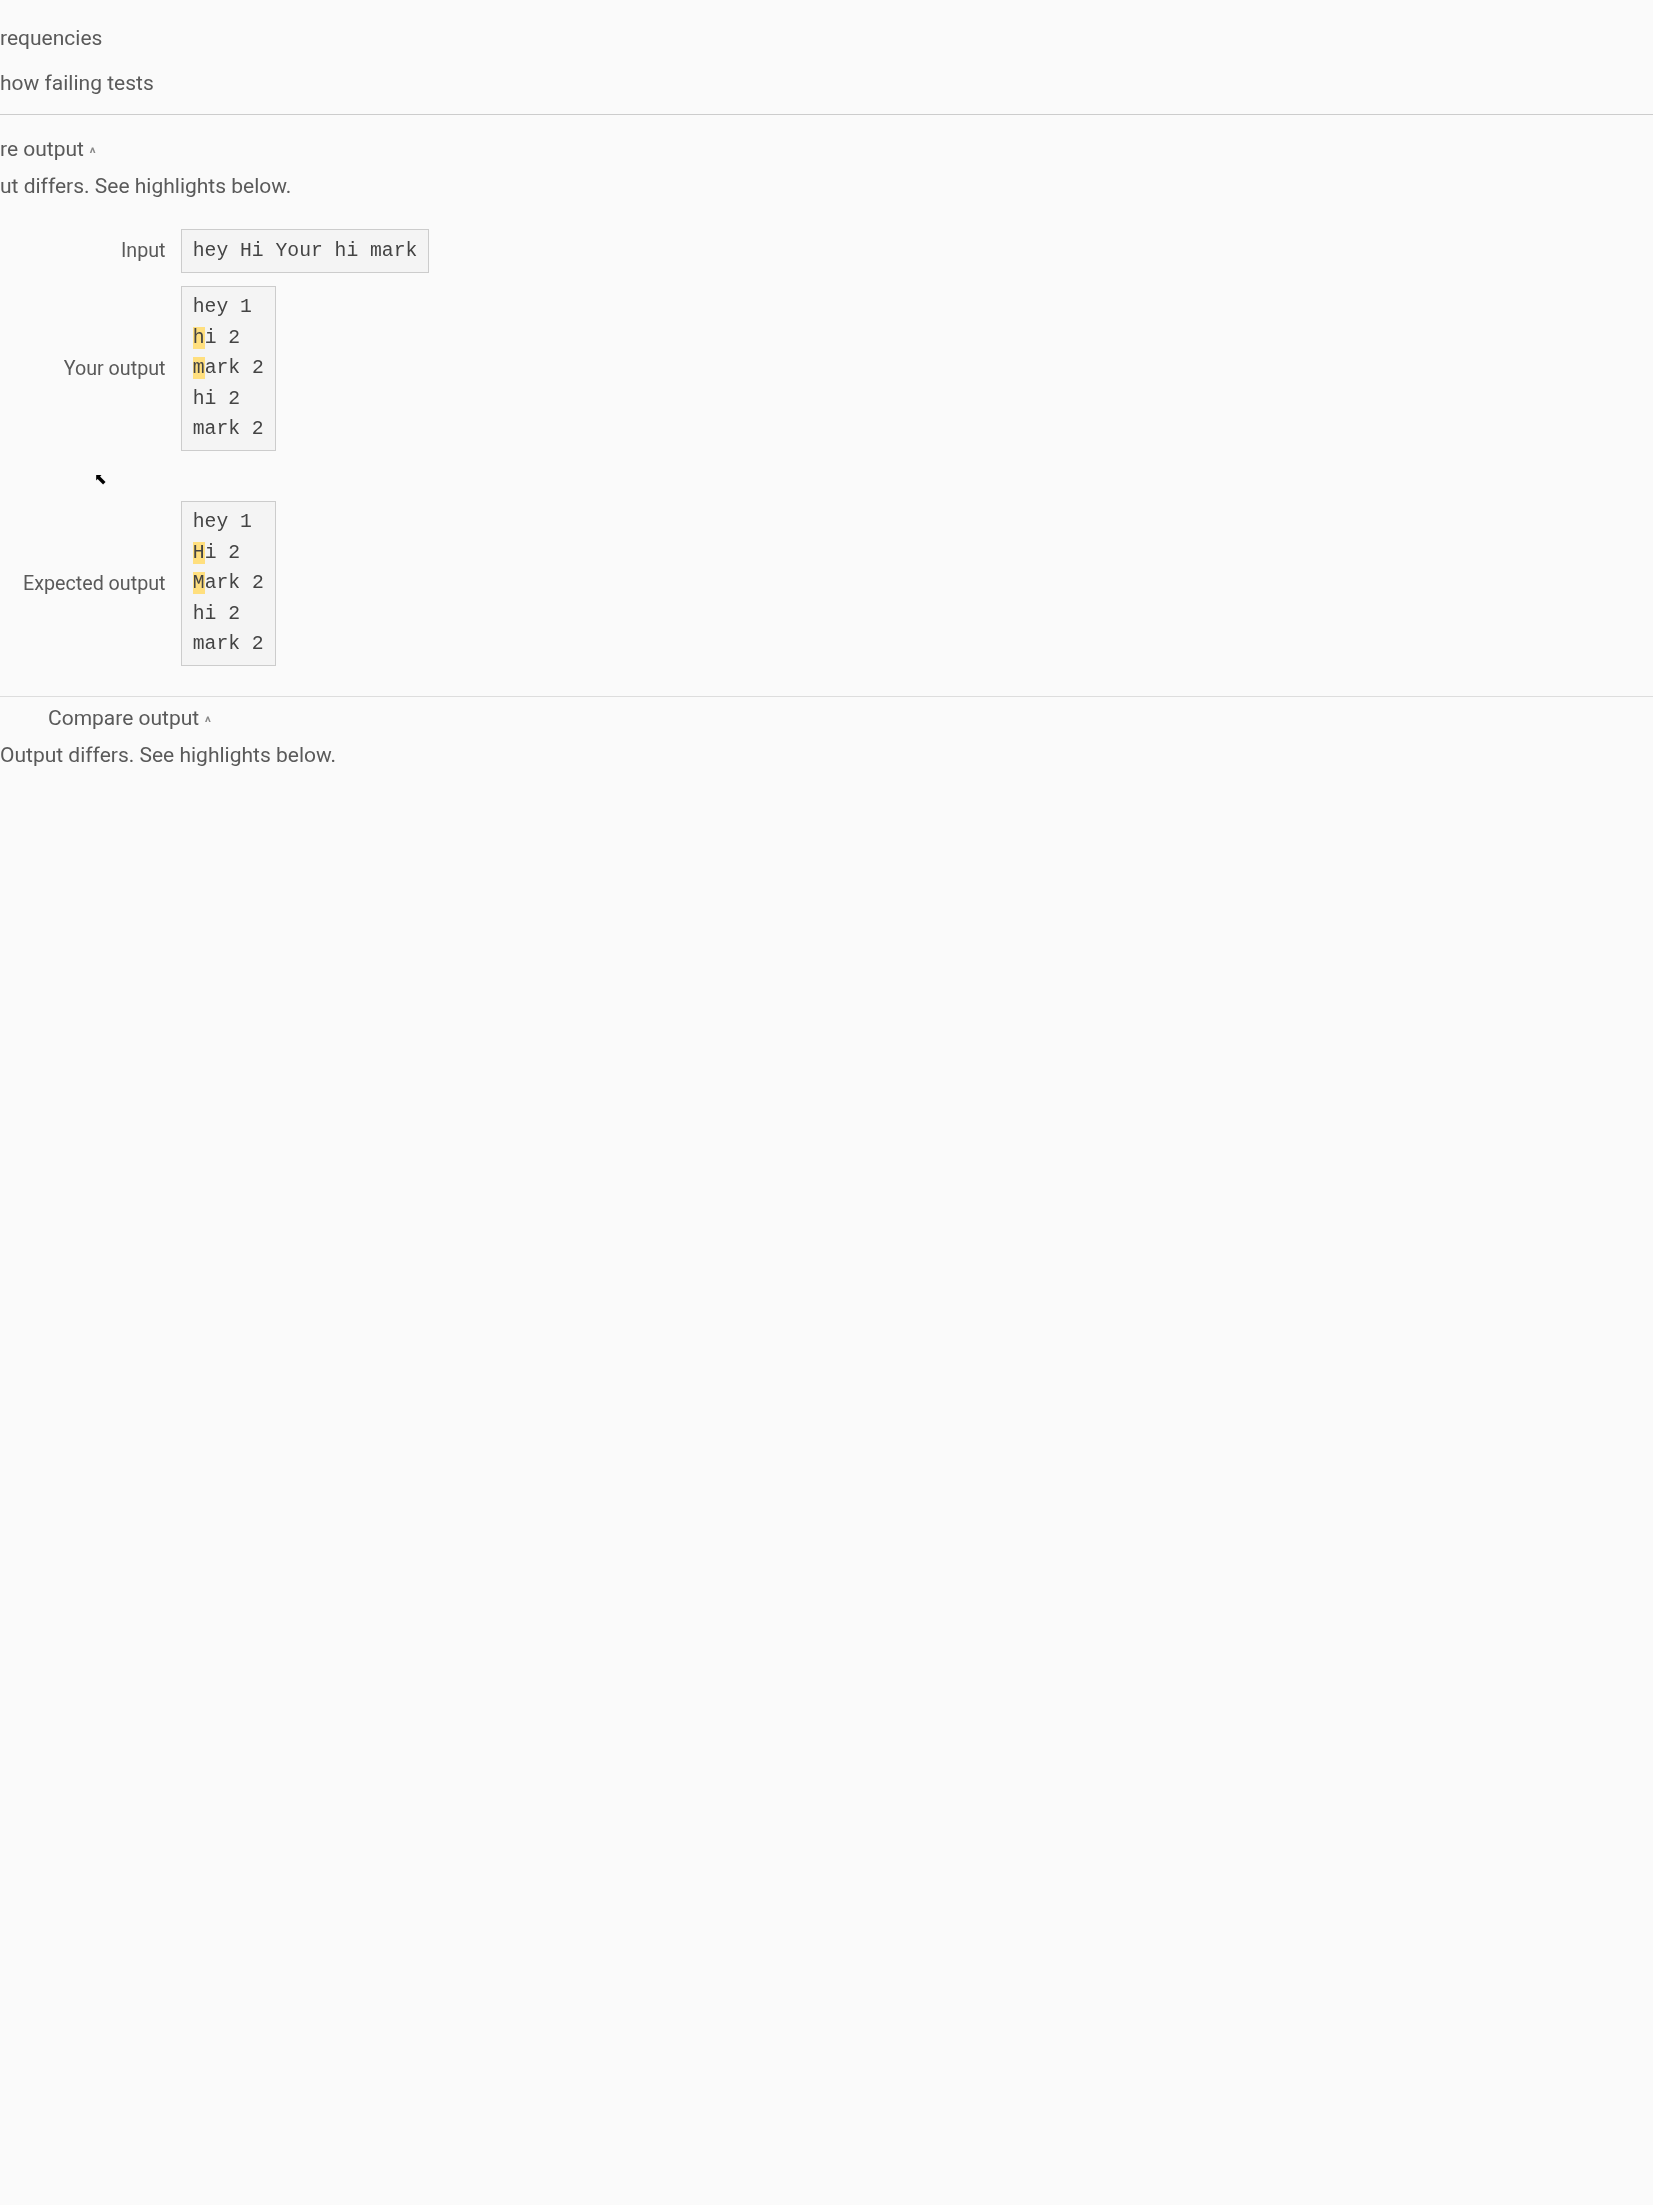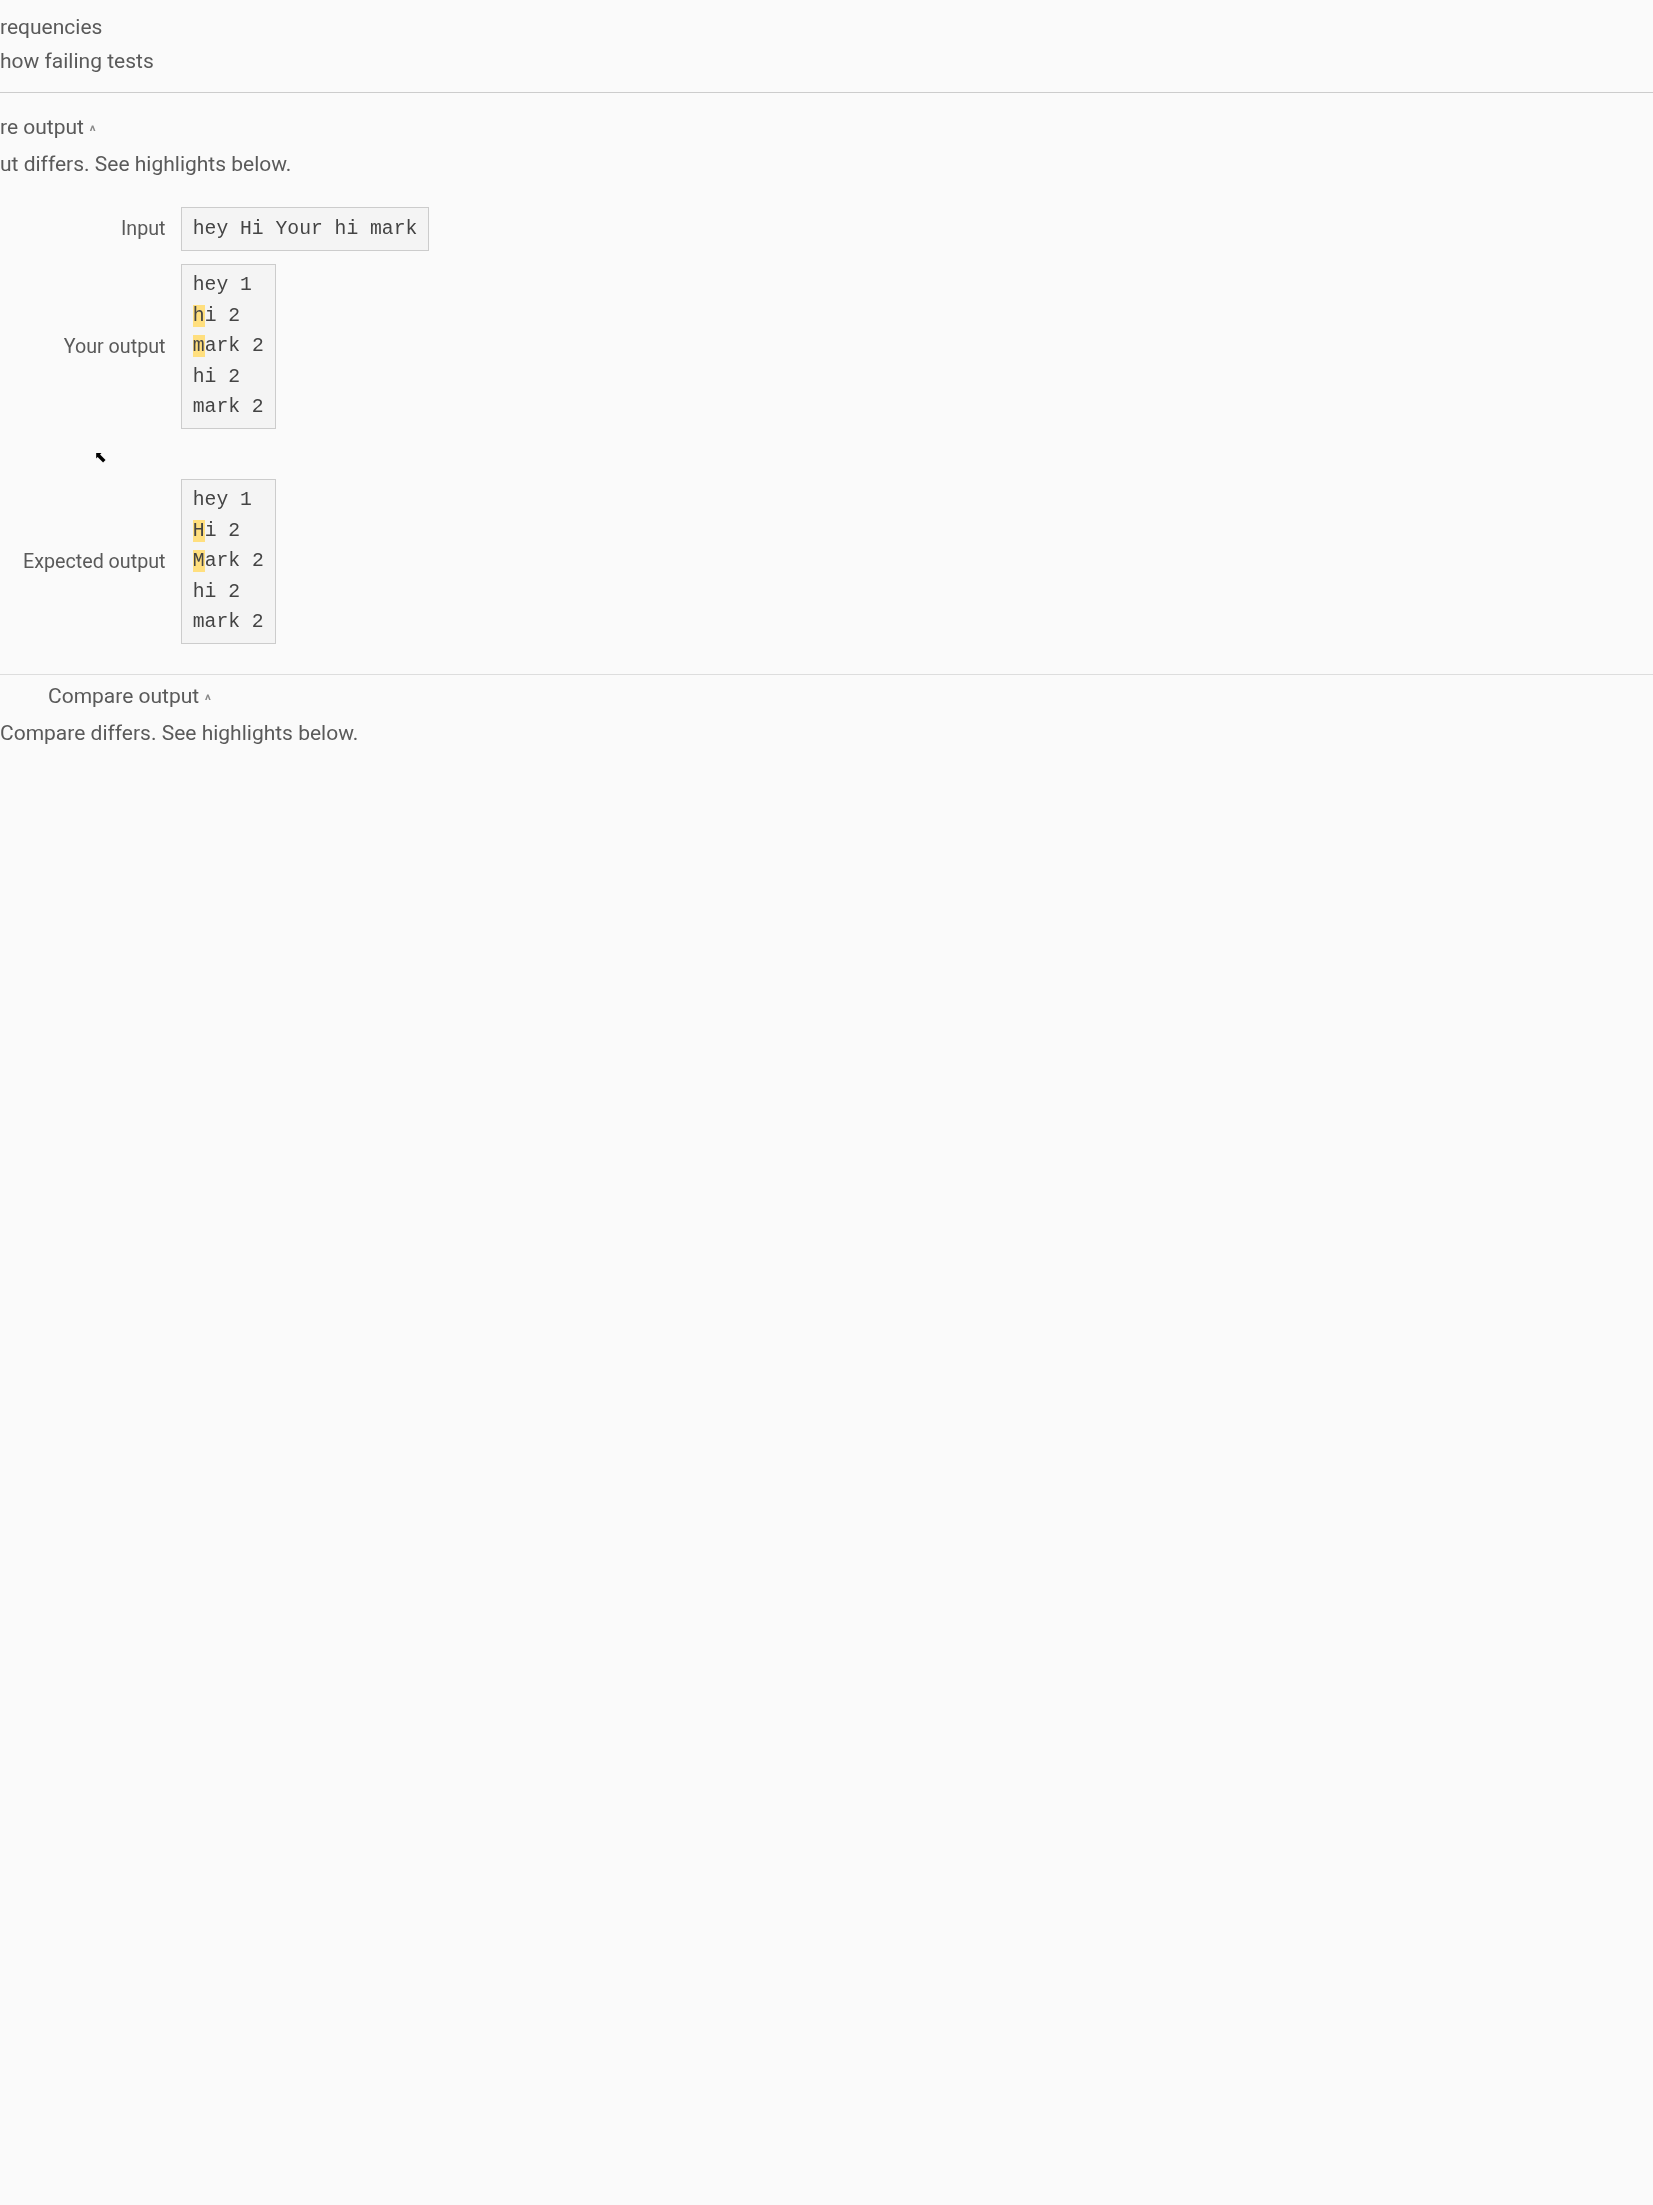--- a/index.html
+++ b/index.html
@@ -18,20 +18,21 @@
     .top-nav {
       border-bottom: 0.5px solid #ccc;
       padding: 0 0 13px 0;
       margin-bottom: 22px;
     }
     .nav-item {
       font-size: 21px;
       color: #5a5a5a;
       padding: 2.2px 0;
       line-height: 1.4;
+      margin-top: 11px;
     }
     .section-header {
       font-size: 21px;
       color: #5a5a5a;
       margin: 15.3px 0 13px 0;
       display: flex;
       align-items: flex-end;
       gap: 5.5px;
     }
     .chevron {
@@ -140,15 +141,15 @@
 </tbody>
   </table>
 
 <hr class="sep">
 
 <div class="footer-section">
   <div class="section-header">
     <span>Compare output</span>
     <span class="chevron">^</span>
   </div>
-  <div class="status-text">Compare differs. See highlights below.</div>
+  <div class="status-text">Output differs. See highlights below.</div>
 </div>
 
 
 </body></html>

